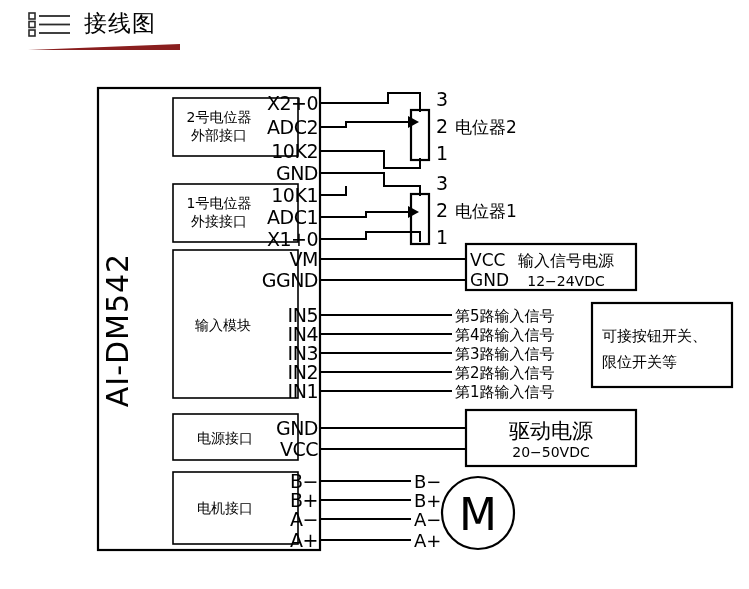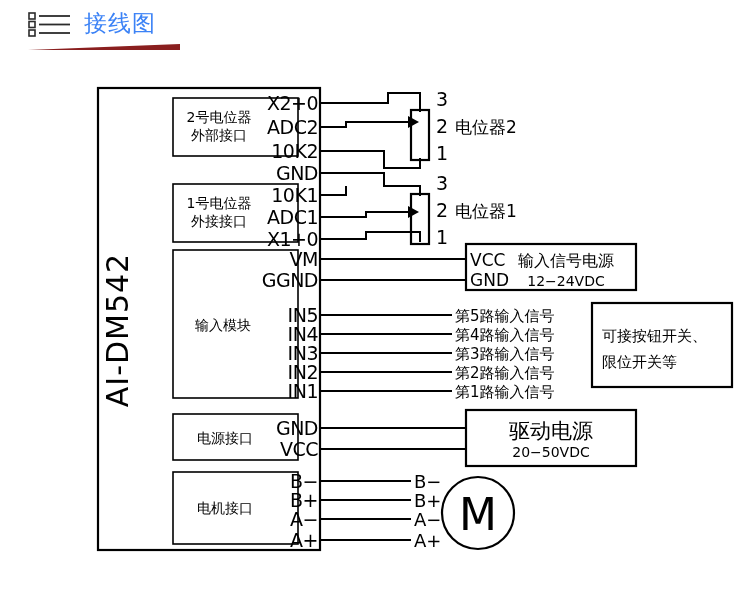--- a/index.html
+++ b/index.html
@@ -29,21 +29,21 @@
     align-items: center;
     gap: 12px;
   }
   .list-icon {
     display: block;
     width: 44px;
     height: 28px;
   }
   .header-title {
     font-size: 23px;
-    color: #3b82f6;
+    color: #000000;
     letter-spacing: 1px;
     font-family: Liberation Mono, monospace;
     white-space: nowrap;
   }
   .header-rule {
     position: absolute;
     left: 28px;
     top: 44px;
     width: 0;
     height: 0;

